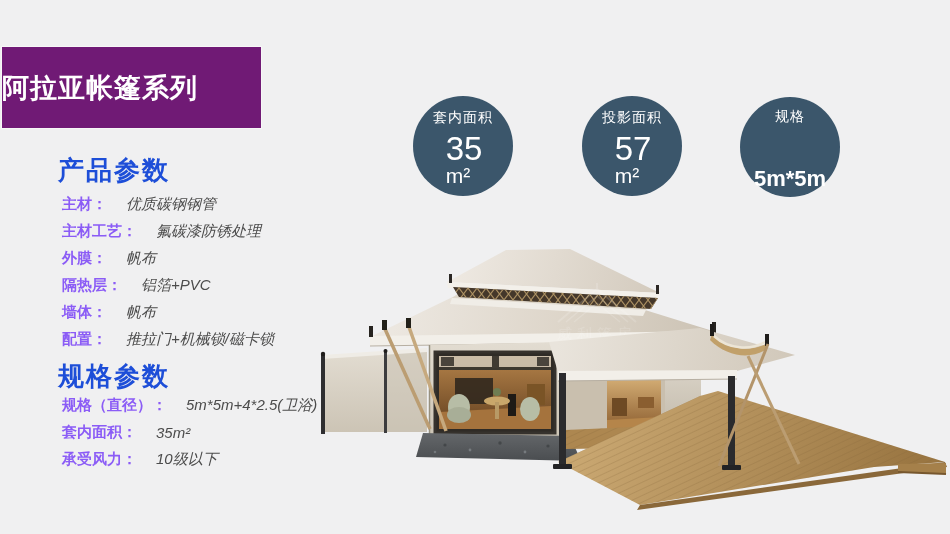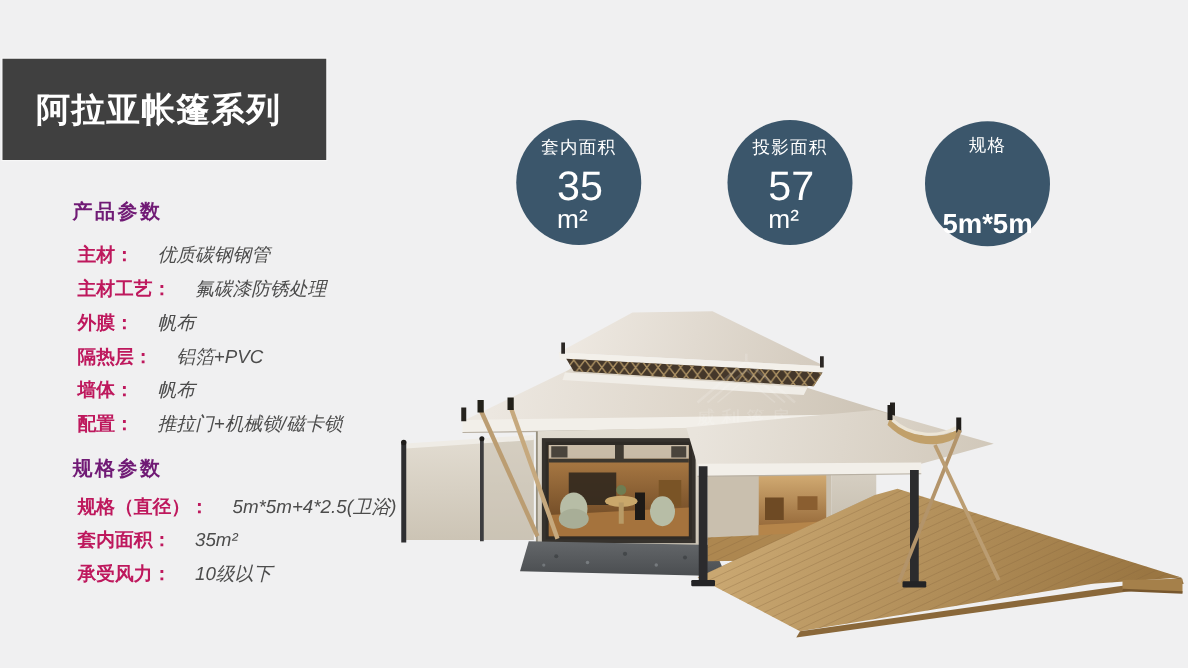--- a/index.html
+++ b/index.html
@@ -3,31 +3,31 @@
 <meta charset="utf-8">
 <style>
   * { margin:0; padding:0; box-sizing:border-box; }
   html,body { width:950px; height:534px; }
   body { font-family:"Liberation Sans","DejaVu Sans",sans-serif; background:#f0f0f1; overflow:hidden; }
   .page { position:relative; width:950px; height:534px; background:#f0f0f1; }
 
   
   .header-band {
     position:absolute; left:2px; top:47px; width:259px; height:81px;
-    background:#404040; display:flex; align-items:center; padding-left:27px;
+    background:#701a75; display:flex; align-items:center; 
     box-shadow:0 0 0 1px rgba(255,255,255,.45);
   }
   .header-title { color:#ffffff; font-size:27px; font-weight:bold; letter-spacing:1px; white-space:nowrap; }
 
   
   .params { position:absolute; left:58px; }
-  .params h2 { font-size:16px; font-weight:bold; color:#701a75; letter-spacing:2px; line-height:24px; }
+  .params h2 { font-size:26px; font-weight:bold; color:#1d4ed8; letter-spacing:2px; line-height:24px; }
   .params .rows { margin-left:4px; }
   .params .row { height:27px; display:flex; align-items:center; font-size:15px; white-space:nowrap; }
-  .params .lbl { font-weight:bold; color:#be185d; }
+  .params .lbl { font-weight:bold; color:#8b5cf6; }
   .params .val { color:#4c4c4c; margin-left:19px;font-style:italic; }
   .params.product { top:158px; }
   .params.product .rows { margin-top:9px; }
   .params.spec { top:364px; }
   .params.spec .rows { margin-top:4px; }
 
   
   .circle {
     position:absolute; width:100px; height:100px; border-radius:50%;
     background:#3b566b; color:#ffffff; display:flex; flex-direction:column;

